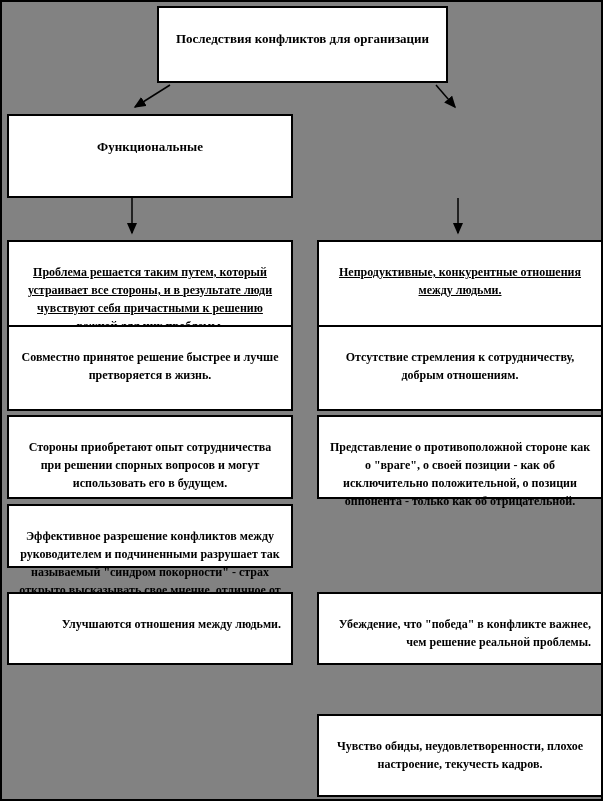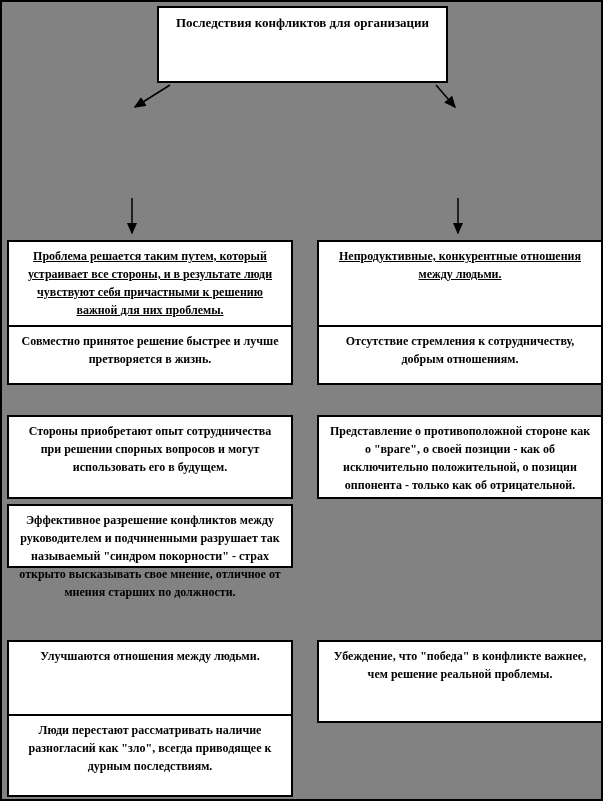--- a/index.html
+++ b/index.html
@@ -20,35 +20,35 @@
     pointer-events:none;
   }
   .box{
     position:absolute;
     background:#fff;
     border:2px solid #000;
     box-sizing:border-box;
     text-align:center;
     font-weight:bold;
     color:#000;
-    padding:5px 10px 4px 10px;
+    padding:21px 10px 4px 10px;
     line-height:1.5;
   }
   .title-box{left:155px;top:4px;width:291px;height:77px;font-size:13px;}
   .branch-box{top:112px;width:286px;height:84px;font-size:13px;}
   .branch-left{left:5px;}
   .branch-right{left:315px;}
   .item{font-size:12px;width:286px;}
   .col-left{left:5px;}
   .col-right{left:315px;}
   .r1{top:238px;height:87px;text-decoration:underline;}
-  .r2{top:323px;height:60px;}
+  .r2{top:323px;height:86px;}
   .r3{top:413px;height:84px;}
   .r4{top:502px;height:64px;}
-  .r5{top:638px;height:83px;}
+  .r5{top:590px;height:73px;text-align:right;}
   .r6{top:712px;height:83px;}
 </style>
 </head>
 <body>
 
 <div class="canvas">
 
   <svg class="connectors" width="603" height="801" viewBox="0 0 603 801" xmlns="http://www.w3.org/2000/svg">
     <defs>
       <marker id="arrow" markerWidth="10" markerHeight="10" refX="7" refY="3.5" orient="auto">
@@ -58,46 +58,49 @@
     <line x1="168" y1="83" x2="133" y2="105" stroke="#000" stroke-width="1.5" marker-end="url(#arrow)"></line>
     <line x1="434" y1="83" x2="453" y2="105" stroke="#000" stroke-width="1.5" marker-end="url(#arrow)"></line>
     <line x1="130" y1="196" x2="130" y2="231" stroke="#000" stroke-width="1.5" marker-end="url(#arrow)"></line>
     <line x1="456" y1="196" x2="456" y2="231" stroke="#000" stroke-width="1.5" marker-end="url(#arrow)"></line>
   </svg>
 
   <div class="box title-box">
     <span>Последствия конфликтов для организации</span>
   </div>
 
+  <div class="box branch-box branch-left">
+    <span>Функциональные</span>
+  </div>
 
   <div class="box item col-left r1">
     <span>Проблема решается таким путем, который устраивает все стороны, и в результате люди чувствуют себя причастными к решению важной для них проблемы.</span>
   </div>
   <div class="box item col-left r2">
     <span>Совместно принятое решение быстрее и лучше претворяется в жизнь.</span>
   </div>
   <div class="box item col-left r3">
     <span>Стороны приобретают опыт сотрудничества при решении спорных вопросов и могут использовать его в будущем.</span>
   </div>
   <div class="box item col-left r4">
     <span>Эффективное разрешение конфликтов между руководителем и подчиненными разрушает так называемый "синдром покорности" - страх открыто высказывать свое мнение, отличное от мнения старших по должности.</span>
   </div>
   <div class="box item col-left r5">
     <span>Улучшаются отношения между людьми.</span>
   </div>
-  <div class="box item col-left r6">
-    <span>Люди перестают рассматривать наличие разногласий как "зло", всегда приводящее к дурным последствиям.</span>
-  </div>
 
   <div class="box item col-right r1">
     <span>Непродуктивные, конкурентные отношения между людьми.</span>
   </div>
   <div class="box item col-right r2">
     <span>Отсутствие  стремления к сотрудничеству, добрым отношениям.</span>
   </div>
   <div class="box item col-right r3">
     <span>Представление  о противоположной стороне как о "враге", о своей позиции - как об исключительно  положительной, о позиции оппонента - только как об отрицательной.</span>
   </div>
   <div class="box item col-right r5">
     <span>Убеждение, что "победа" в конфликте важнее, чем решение реальной проблемы.</span>
   </div>
+  <div class="box item col-right r6">
+    <span>Чувство обиды, неудовлетворенности, плохое настроение, текучесть кадров.</span>
+  </div>
 
 </div>
 
 </body></html>

